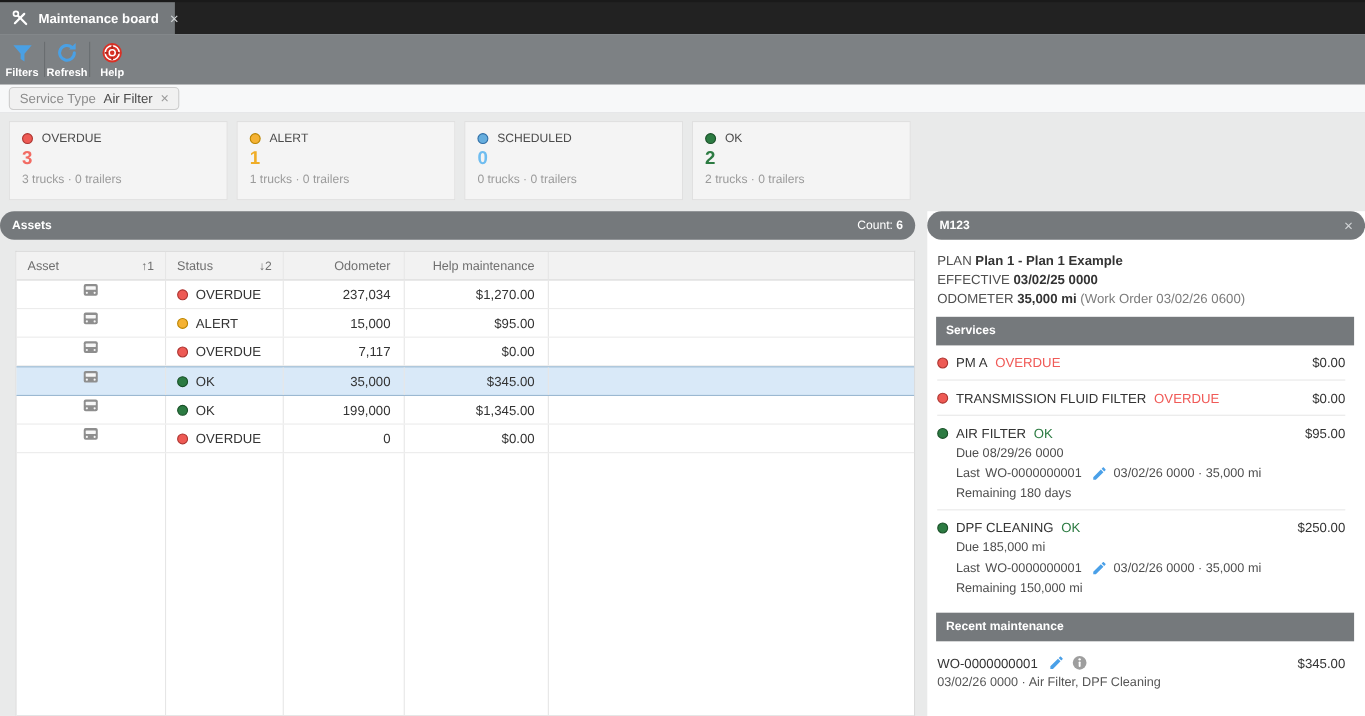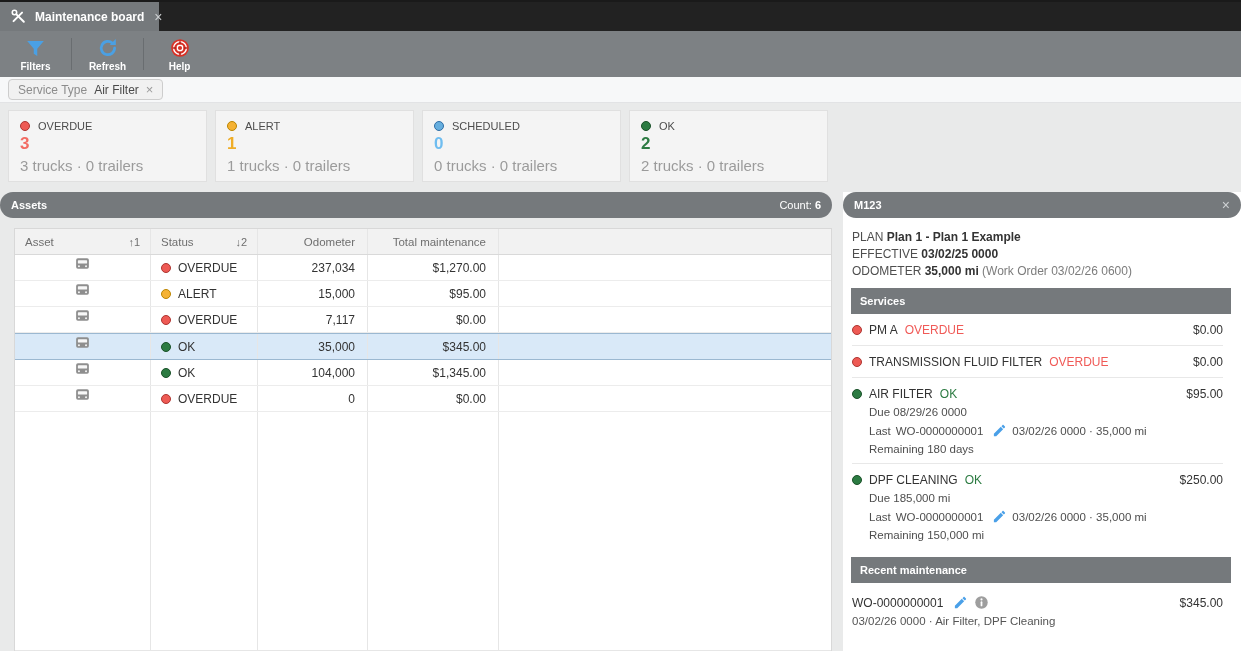--- a/index.html
+++ b/index.html
@@ -8,38 +8,38 @@
 
   
   .tabstrip { height:31px; background:#222; border-top:2px solid #1a1a1a; display:flex; }
   .tab { width:159px; background:#75797c; display:flex; align-items:center; gap:8px; padding:0 10px; cursor:default; }
   .tab-icon svg { display:block; }
   .tab-title { color:#fff; font-weight:bold; font-size:12px; flex:1; white-space:nowrap; }
   .tab-close { color:#cfd2d4; font-size:14px; line-height:1; padding:0 2px; }
 
   
   .toolbar { height:46px; background:#7d8184; display:flex; align-items:stretch; padding-left:1px; }
-  .tool-btn { width:69px; display:flex; flex-direction:column; align-items:center; justify-content:center; gap:1px; cursor:pointer; }
+  .tool-btn { width:38px; display:flex; flex-direction:column; align-items:center; justify-content:center; gap:1px; cursor:pointer; }
   .tool-btn .icon { height:24px; display:flex; align-items:center; justify-content:center; }
   .tool-label { color:#fff; font-size:10px; font-weight:bold; }
   .tool-sep { width:1px; background:#696d70; margin:7px 1px; }
 
   
   .filterbar { height:26px; background:#f7f8f9; border-bottom:1px solid #e2e3e5; display:flex; align-items:center; padding-left:8px; }
   .chip { display:inline-flex; align-items:center; gap:7px; background:#f1f1f1; border:1px solid #cdcdcd; border-radius:4px; padding:2px 9px; font-size:12px; height:21px; }
   .chip-label { color:#8c8c8c; }
   .chip-value { color:#4a4a4a; }
   .chip-close { color:#9a9a9a; font-size:13px; line-height:1; }
 
   
   .cards { height:87px; background:#e9eaea; display:flex; gap:8px; padding:7px 0 0 8px; }
   .card { width:199px; height:72px; background:#f4f4f4; border:1px solid #e0e0e0; padding:9px 11px 0 11px; cursor:pointer; }
   .card-top { display:flex; align-items:center; gap:8px; font-size:11px; color:#4c4c4c; }
   .card-count { font-size:17px; font-weight:bold; margin-top:2px; }
-  .card-detail { font-size:15px; color:#9b9b9b; margin-top:3px; }
+  .card-detail { font-size:11px; color:#9b9b9b; margin-top:3px; }
   .dot { width:10px; height:10px; border-radius:50%; flex:none; }
   [data-status="OVERDUE"] .dot   { background:#ee5a54; border:1.5px solid #ad3531; }
   [data-status="ALERT"] .dot     { background:#f5b233; border:1.5px solid #bb8500; }
   [data-status="SCHEDULED"] .dot { background:#66aede; border:1.5px solid #2f6ea6; }
   [data-status="OK"] .dot        { background:#2c7b42; border:1.5px solid #1a5129; }
   [data-status="OVERDUE"] .card-count   { color:#f26b63; }
   [data-status="ALERT"] .card-count     { color:#efad27; }
   [data-status="SCHEDULED"] .card-count { color:#6fbdf0; }
   [data-status="OK"] .card-count       { color:#2c7b42; }
 
@@ -212,21 +212,21 @@
           <span class="sort-ind">↑1</span>
         </div>
         <div class="tcell c-status">
           <span>Status</span>
           <span class="sort-ind">↓2</span>
         </div>
         <div class="tcell c-odo">
           <span>Odometer</span>
         </div>
         <div class="tcell c-total">
-          <span>Total maintenance</span>
+          <span>Help maintenance</span>
         </div>
         <div class="tcell c-rest"></div>
       </div>
 
       <div class="trow">
         <div class="tcell c-asset asset-cell">
           <span class="truck-icon">
               <svg viewBox="0 0 24 24" width="17" height="17">
                 <rect x="3" y="4.5" width="18" height="15" rx="2.5" fill="#8e8e8e"></rect>
                 <rect x="5.5" y="7.5" width="13" height="4.5" rx="0.8" fill="#f7f7f7"></rect>
@@ -342,21 +342,21 @@
           <span class="pencil-icon">
               <svg viewBox="0 0 24 24" width="15" height="15">
                 <path d="M3 17.25V21h3.75L17.81 9.94l-3.75-3.75L3 17.25zM20.71 7.04c.39-.39.39-1.02 0-1.41l-2.34-2.34c-.39-.39-1.02-.39-1.41 0l-1.83 1.83 3.75 3.75 1.83-1.83z" fill="#4aa0e8"></path>
               </svg>
             </span>
         </div>
         <div class="tcell c-status" data-status="OK">
           <span class="dot"></span>
           <span>OK</span>
         </div>
-        <div class="tcell c-odo">104,000</div>
+        <div class="tcell c-odo">199,000</div>
         <div class="tcell c-total">$1,345.00</div>
         <div class="tcell c-rest"></div>
       </div>
 
       <div class="trow">
         <div class="tcell c-asset asset-cell">
           <span class="truck-icon">
               <svg viewBox="0 0 24 24" width="17" height="17">
                 <rect x="3" y="4.5" width="18" height="15" rx="2.5" fill="#8e8e8e"></rect>
                 <rect x="5.5" y="7.5" width="13" height="4.5" rx="0.8" fill="#f7f7f7"></rect>

